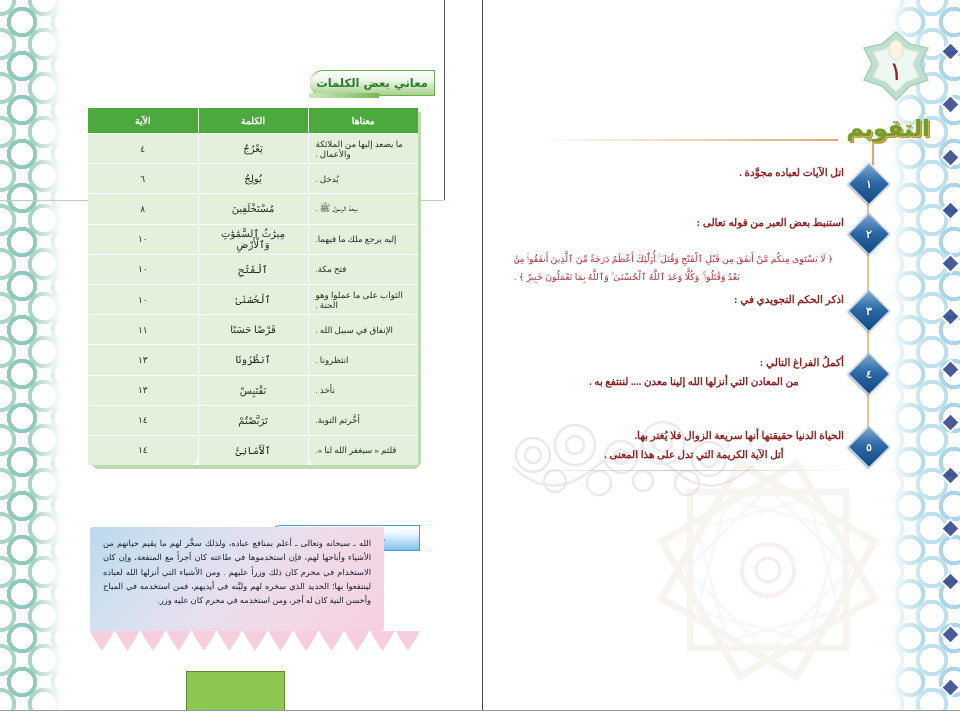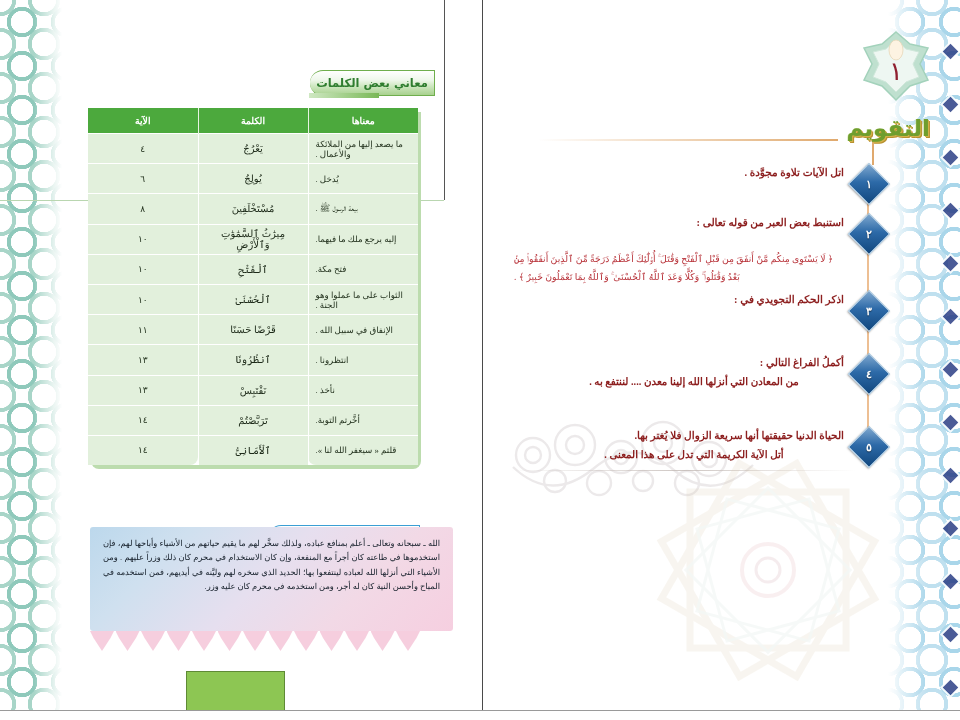--- a/index.html
+++ b/index.html
@@ -115,21 +115,21 @@
   }
   table.vocab td:last-child{border-left:none;}
   td.c-aya{width:38px;text-align:center;font-size:9px;}
   td.c-word{width:112px;text-align:center;font-size:10px;color:#1d2a19;margin-left:40px;}
   td.c-mean{text-align:left;font-size:8.7px;}
   tr:last-child td:first-child{border-bottom-left-radius:8px;}
   tr:last-child td:last-child{border-bottom-right-radius:8px;}
 
   
   .enrich{
-    position:absolute;left:90px;top:527px;width:363px;height:104px;
+    position:absolute;left:90px;top:527px;width:294px;height:104px;
     background:linear-gradient(135deg,#bcd8ec 0%,#cfe0ef 22%,#e6dfef 48%,#f2d9e6 72%,#f6cfe0 100%);
     border-radius:3px;
     box-sizing:border-box;padding:10px 13px 8px 13px;
   }
   .enrich p{
     margin:0;font-size:8.3px;line-height:1.72;color:#17212c;
     text-align:justify;text-align-last:right;
     font-family:"Liberation Serif",serif;
   }
   .scallop{
@@ -400,21 +400,21 @@
     <div class="eval-title">التقويم</div>
 
     <div class="connector"></div>
 
     <div class="qlist" id="qlist">
         <div class="qitem" style="top: 165px;">
           <div class="qnum">
             <div class="dia"></div>
             <span>١</span>
           </div>
-          <div class="qbody"><span>اتل الآيات تلاوة مجوَّدة .</span></div>
+          <div class="qbody"><span>اتل الآيات لعباده مجوَّدة .</span></div>
         </div>
         <div class="qitem" style="top: 215px;">
           <div class="qnum">
             <div class="dia"></div>
             <span>٢</span>
           </div>
           <div class="qbody wide"><span>استنبط بعض العبر من قوله تعالى :</span><span class="verse">﴿ لَا يَسْتَوِى مِنكُم مَّنْ أَنفَقَ مِن قَبْلِ ٱلْفَتْحِ وَقَٰتَلَ ۚ أُو۟لَٰٓئِكَ أَعْظَمُ دَرَجَةً مِّنَ ٱلَّذِينَ أَنفَقُوا۟ مِنۢ بَعْدُ وَقَٰتَلُوا۟ ۚ وَكُلًّا وَعَدَ ٱللَّهُ ٱلْحُسْنَىٰ ۚ وَٱللَّهُ بِمَا تَعْمَلُونَ خَبِيرٌ ﴾ .</span></div>
         </div>
         <div class="qitem" style="top: 292px;">
           <div class="qnum">

